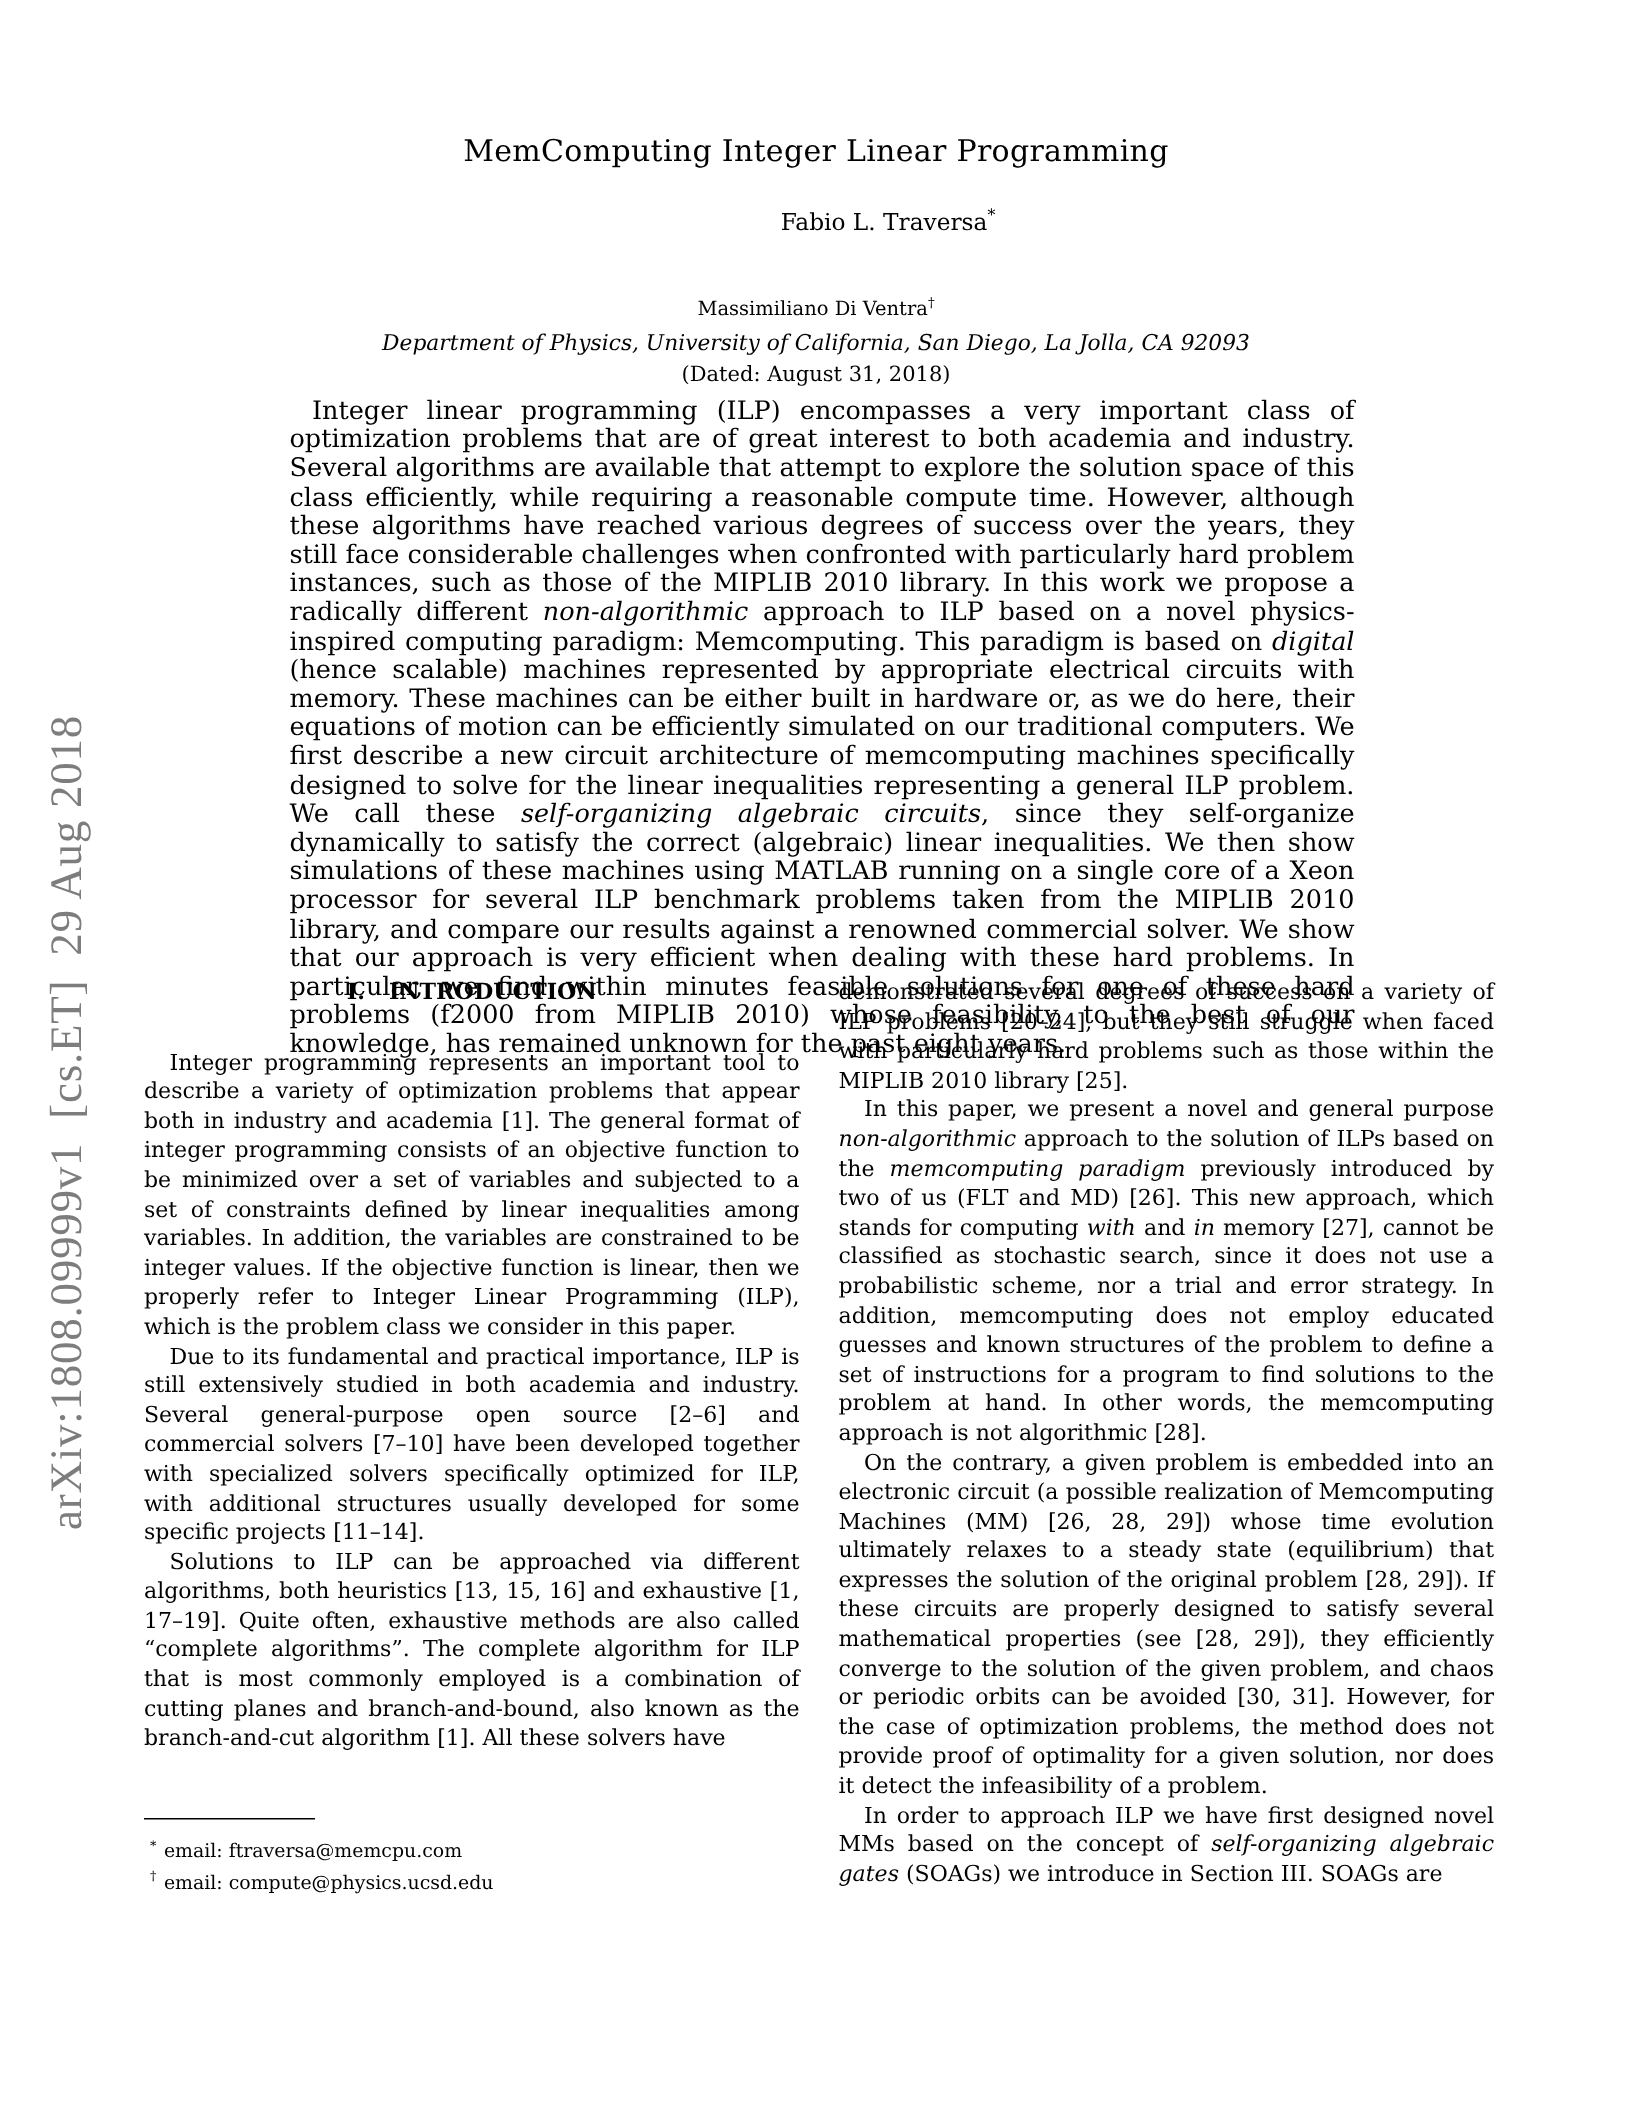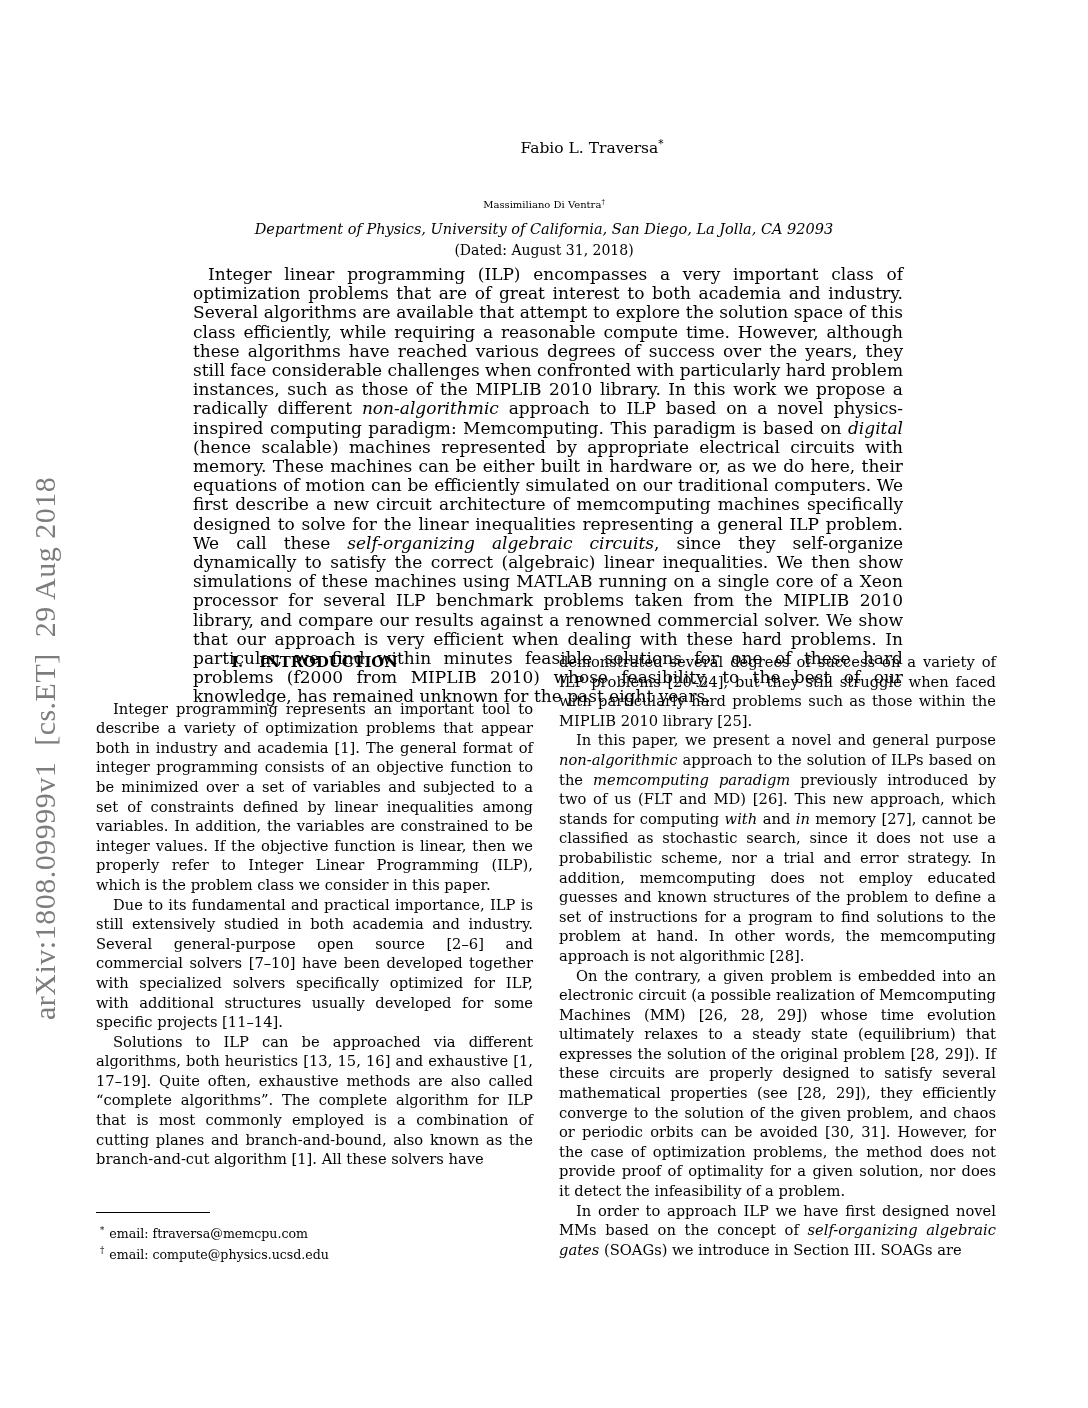--- a/index.html
+++ b/index.html
@@ -13,21 +13,21 @@
     position:absolute; left:26px; top:356px; height:664px;
     writing-mode:vertical-rl; transform:rotate(180deg);
     font-family:"Liberation Serif",serif; font-size:30px; line-height:38px;
     color:#7d7d7d; white-space:pre; letter-spacing:0.5px;
     display:flex; align-items:center;
   }
   .hline { position:absolute; left:0; width:1088px; text-align:center; }
   .title      { top:88px;  font-size:20px; letter-spacing:0.2px; }
   .author-1   { top:139px; font-size:15.5px;margin-left:48px; }
   .affil-1    { top:160px; font-size:14.5px; font-style:italic; }
-  .author-2   { top:199px; font-size:10px; }
+  .author-2   { top:199px; font-size:13px; }
   .affil-2    { top:221px; font-size:14.5px; font-style:italic; }
   .dated      { top:242px; font-size:14px;text-align:center; }
   sup { font-size:68%; vertical-align:super; line-height:0; }
   .abstract {
     position:absolute; left:193px; top:265px; width:710px;
     font-size:17px; line-height:19.2px; text-align:justify;
   }
   .abstract p { text-indent:15px; }
   .col {
     position:absolute; top:652px; width:437px;
@@ -48,20 +48,21 @@
 </style>
 </head>
 <body>
 
 <div class="page">
 
   <div class="arxiv-stamp">
     <span>arXiv:1808.09999v1  [cs.ET]  29 Aug 2018</span>
   </div>
 
+  <div class="hline title">MemComputing Integer Linear Programming</div>
 
   <div class="hline author-1">
     <span>Fabio L. Traversa</span><sup>*</sup>
   </div>
 
   <div class="hline author-2">
     <span>Massimiliano Di Ventra</span><sup>†</sup>
   </div>
   <div class="hline affil-2">Department of Physics, University of California, San Diego, La Jolla, CA 92093</div>
 

